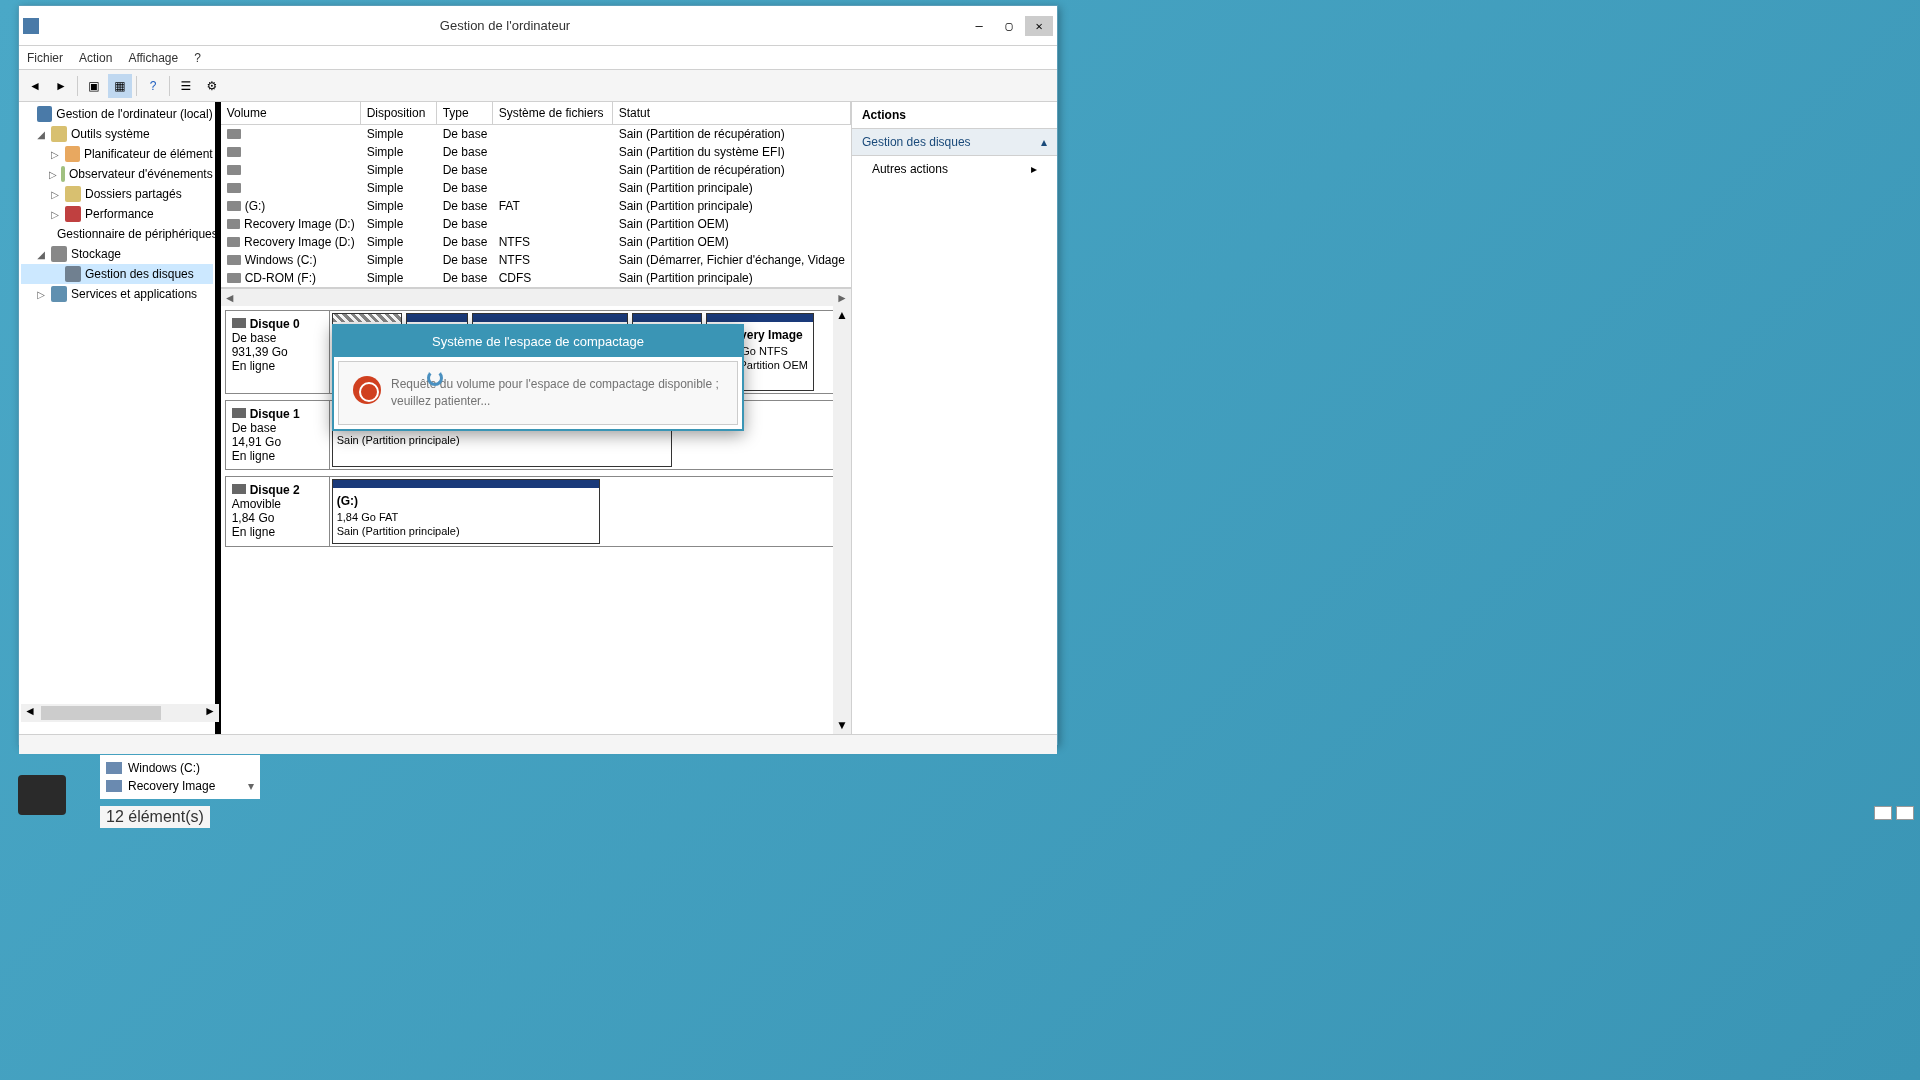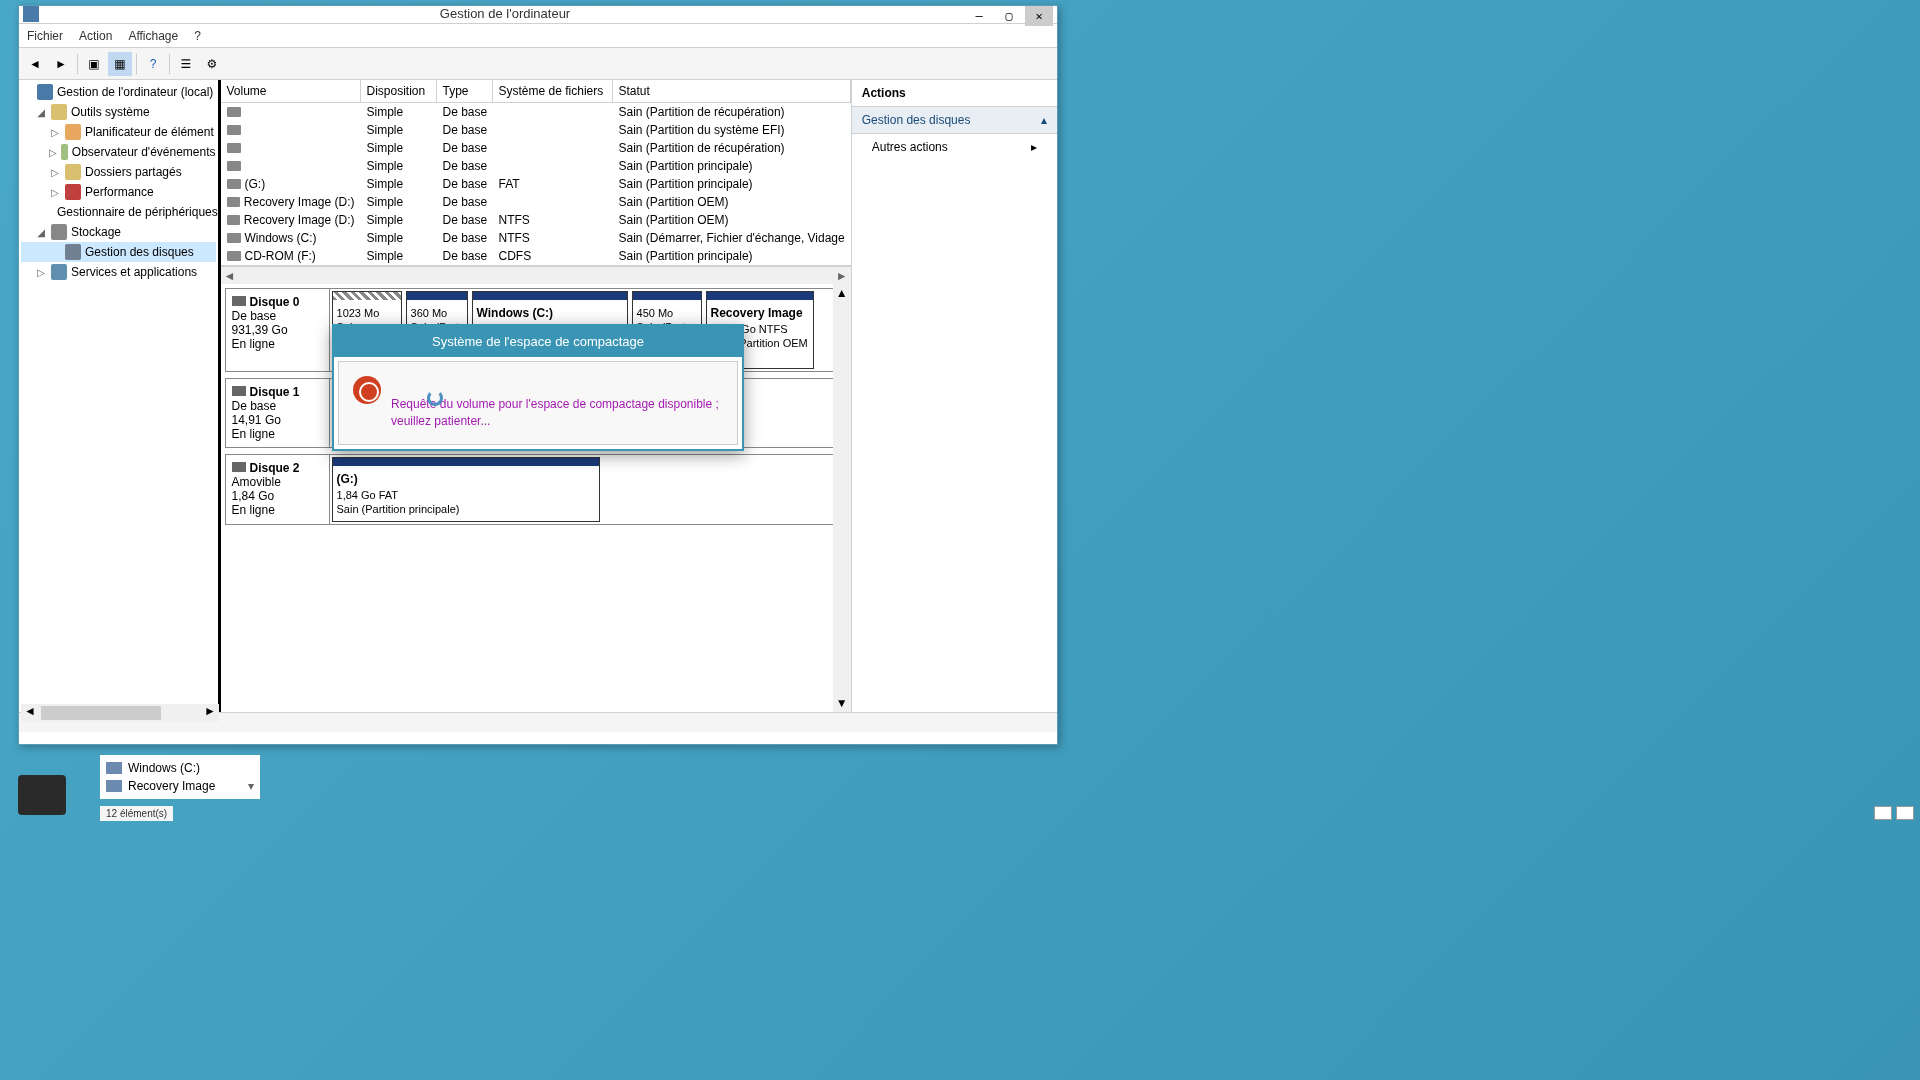--- a/index.html
+++ b/index.html
@@ -1,30 +1,30 @@
 <!DOCTYPE html>
 <html><head>
 <meta charset="utf-8">
 <style>
 * { box-sizing: border-box; margin: 0; padding: 0; font-family: "Segoe UI", Tahoma, sans-serif; font-size: 12px; }
 body { background: linear-gradient(135deg, #4aa8c7 0%, #3a95b5 100%); width: 1920px; height: 1080px; overflow: hidden; position: relative; }
 .window { position: absolute; left: 18px; top: 5px; width: 1040px; height: 740px; background: #fff; border: 1px solid #5a9db8; box-shadow: 2px 2px 8px rgba(0,0,0,0.3); }
-.titlebar { height: 18px; background: #fff; display: flex; padding: 0 4px; border-bottom: 1px solid #d0d0d0; }
+.titlebar { height: 40px; background: #fff; display: flex; align-items: center; padding: 0 4px; border-bottom: 1px solid #d0d0d0; }
 .titlebar .sys-icon { width: 16px; height: 16px; margin-right: 6px; background: #4a7aa8; }
 .titlebar .title { flex: 1; text-align: center; color: #333; font-size: 13px; }
 .titlebar .win-btns { display: flex; gap: 2px; }
 .titlebar .win-btn { width: 28px; height: 20px; display: flex; align-items: center; justify-content: center; cursor: pointer; font-family: monospace; }
 .titlebar .win-btn.close { background: #ccc; }
 .menubar { height: 24px; display: flex; align-items: center; padding: 0 8px; gap: 16px; border-bottom: 1px solid #d0d0d0; }
 .menubar span { cursor: pointer; color: #333; }
 .toolbar { height: 32px; display: flex; align-items: center; padding: 0 4px; gap: 2px; border-bottom: 1px solid #d0d0d0; background: #f5f5f5; }
 .toolbar .tb-btn { width: 24px; height: 24px; border: 1px solid transparent; display: flex; align-items: center; justify-content: center; cursor: pointer; }
 .toolbar .sep { width: 1px; height: 20px; background: #ccc; margin: 0 2px; }
 .main-area { display: flex; height: calc(100% - 106px); }
-.tree-panel { width: 224px; border-right: 3px solid #000000; overflow: auto; padding: 2px; }
+.tree-panel { width: 224px; border-right: 6px solid #000000; overflow: auto; padding: 2px; }
 .tree-item { display: flex; align-items: center; padding: 2px 0; cursor: pointer; white-space: nowrap; }
 .tree-item .exp { width: 12px; text-align: center; color: #666; font-size: 10px; }
 .tree-item .ticon { width: 16px; height: 16px; margin: 0 4px; background: #d8c070; border-radius: 2px; }
 .tree-item.selected { background: #cce8ff; }
 .indent1 { padding-left: 14px; }
 .indent2 { padding-left: 28px; }
 .center-panel { flex: 1; display: flex; flex-direction: column; border-right: 1px solid #d0d0d0; }
 .volume-table { border-bottom: 1px solid #d0d0d0; }
 .vt-header { display: flex; background: #fff; border-bottom: 1px solid #d0d0d0; }
 .vt-header .col { padding: 4px 6px; border-right: 1px solid #d0d0d0; font-weight: normal; cursor: pointer; }
@@ -59,25 +59,25 @@
 .bottom-scroll .arr { width: 18px; text-align: center; cursor: pointer; }
 .bottom-scroll .thumb { width: 120px; height: 14px; background: #ccc; margin: 2px; }
 .vscroll { position: absolute; right: 0; top: 0; bottom: 0; width: 18px; background: #f0f0f0; }
 .vscroll .arr { height: 18px; text-align: center; cursor: pointer; line-height: 18px; }
 .dialog { position: absolute; left: 332px; top: 324px; width: 412px; background: #fff; border: 2px solid #3a95b5; box-shadow: 0 4px 16px rgba(0,0,0,0.4); }
 .dialog .dlg-title { background: #3a95b5; color: #fff; padding: 8px; text-align: center; font-size: 13px; }
 .dialog .dlg-body { padding: 14px; display: flex; align-items: flex-start; gap: 10px; background: #f8f8f8; margin: 4px; border: 1px solid #ccc; }
 .dialog .dlg-icon { width: 28px; height: 28px; border-radius: 50%; background: #d04020; position: relative; flex-shrink: 0; }
 .dialog .dlg-icon::after { content: ""; position: absolute; top: 6px; left: 6px; width: 16px; height: 16px; border: 2px solid #fff; border-radius: 50%; }
 .dialog .dlg-spin { width: 16px; height: 16px; border: 3px solid #4a90c0; border-top-color: transparent; border-radius: 50%; position: absolute; top: -6px; left: 36px; }
-.dialog .dlg-text { font-size: 12px; color: #a21caf; line-height: 1.4; position: relative; margin-top: 20px; }
+.dialog .dlg-text { font-size: 12px; color: #737373; line-height: 1.4; position: relative; }
 .explorer-strip { position: absolute; left: 100px; top: 755px; width: 160px; background: #fff; padding: 4px; font-size: 12px; }
 .explorer-strip .es-item { display: flex; align-items: center; padding: 2px; gap: 6px; }
 .explorer-strip .es-icon { width: 16px; height: 12px; background: #6a8ab0; }
-.status-text { position: absolute; left: 100px; top: 806px; font-size: 10px; color: #333; background: #f5f5f5; padding: 2px 6px; }
+.status-text { position: absolute; left: 100px; top: 806px; font-size: 16px; color: #333; background: #f5f5f5; padding: 2px 6px; }
 .desktop-icon { position: absolute; left: 18px; top: 775px; width: 48px; height: 40px; background: #2a2a2a; border-radius: 4px; }
 .view-btns { position: absolute; right: 6px; top: 806px; display: flex; gap: 4px; }
 .view-btns .vb { width: 18px; height: 14px; border: 1px solid #999; background: #fff; }
 </style>
 </head>
 <body>
 
 <div class="window">
   <div class="titlebar">
     <div class="sys-icon"></div>

